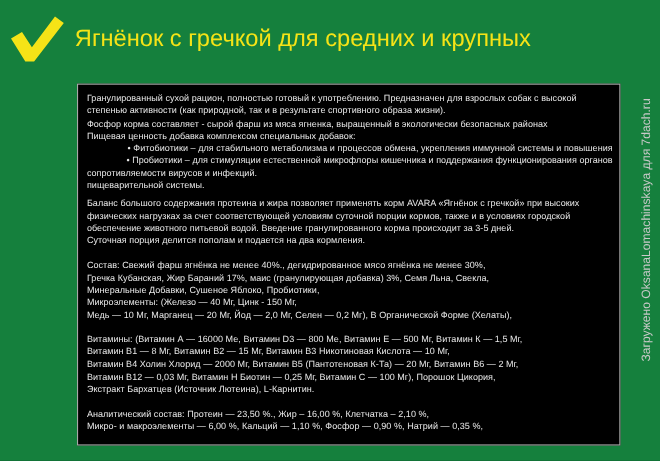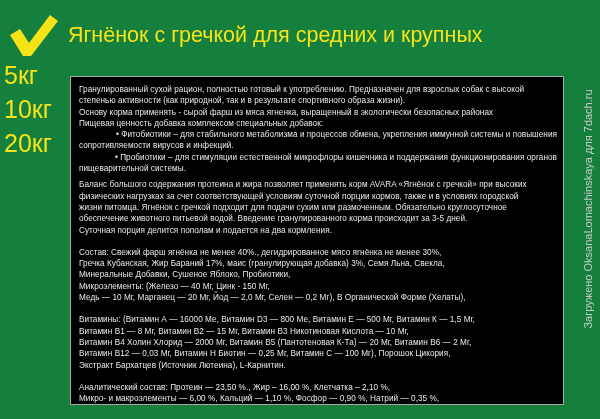--- a/index.html
+++ b/index.html
@@ -130,44 +130,38 @@
 
 <div id="page">
 
   <div class="header">
     <svg class="check-icon" viewBox="0 0 54 46" aria-hidden="true">
       <polygon points="4,22 14,16 23,30 44,2 52,8 25,43 17,43" fill="#f5e317"></polygon>
     </svg>
     <div class="title">Ягнёнок с гречкой для средних и крупных</div>
   </div>
 
-  <div class="weights">
-    <div class="weight-item">5кг</div>
-    <div class="weight-item">10кг</div>
-    <div class="weight-item">20кг</div>
-  </div>
 
   <div class="panel">
     <div class="panel-inner">
 
       <p class="para">Гранулированный сухой рацион, полностью готовый к употреблению. Предназначен для взрослых собак с высокой</p>
       <p class="para">степенью активности (как природной, так и в результате спортивного образа жизни).</p>
-      <p class="para">Основу корма применять -  сырой фарш из мяса ягненка, выращенный в экологически безопасных районах</p>
+      <p class="para">Фосфор корма составляет -  сырой фарш из мяса ягненка, выращенный в экологически безопасных районах</p>
       <p class="para">Пищевая ценность добавка комплексом специальных добавок:</p>
 
       <p class="para bullet">•    Фитобиотики – для стабильного метаболизма и процессов обмена, укрепления иммунной системы и повышения</p>
+      <p class="para bullet">•    Пробиотики – для стимуляции естественной микрофлоры кишечника и поддержания функционирования органов</p>
       <p class="para">сопротивляемости вирусов и инфекций.</p>
-      <p class="para bullet">•    Пробиотики – для стимуляции естественной микрофлоры кишечника и поддержания функционирования органов</p>
       <p class="para"> пищеварительной системы.</p>
 
       <div class="spacer-xs"></div>
 
       <p class="para">Баланс большого содержания протеина и жира позволяет применять корм AVARA «Ягнёнок с гречкой» при высоких</p>
       <p class="para">физических нагрузках за счет соответствующей условиям суточной порции кормов, также и в условиях городской</p>
-      <p class="para">жизни питомца. Ягнёнок с гречкой подходит для подачи сухим или размоченным. Обязательно круглосуточное</p>
       <p class="para">обеспечение животного питьевой водой. Введение гранулированного корма происходит за 3-5 дней.</p>
       <p class="para">Суточная порция делится пополам и подается на два кормления.</p>
 
       <div class="spacer-md"></div>
 
       <p class="para">Состав: Свежий фарш ягнёнка не менее 40%., дегидрированное мясо ягнёнка не менее 30%,</p>
       <p class="para">Гречка Кубанская, Жир Бараний 17%, маис (гранулирующая добавка) 3%, Семя Льна, Свекла,</p>
       <p class="para"> Минеральные Добавки, Сушеное Яблоко, Пробиотики,</p>
       <p class="para">Микроэлементы: (Железо — 40 Мг, Цинк - 150 Мг,</p>
       <p class="para">Медь — 10 Мг, Марганец — 20 Мг, Йод — 2,0 Мг, Селен — 0,2 Мг), В Органической Форме (Хелаты),</p>

